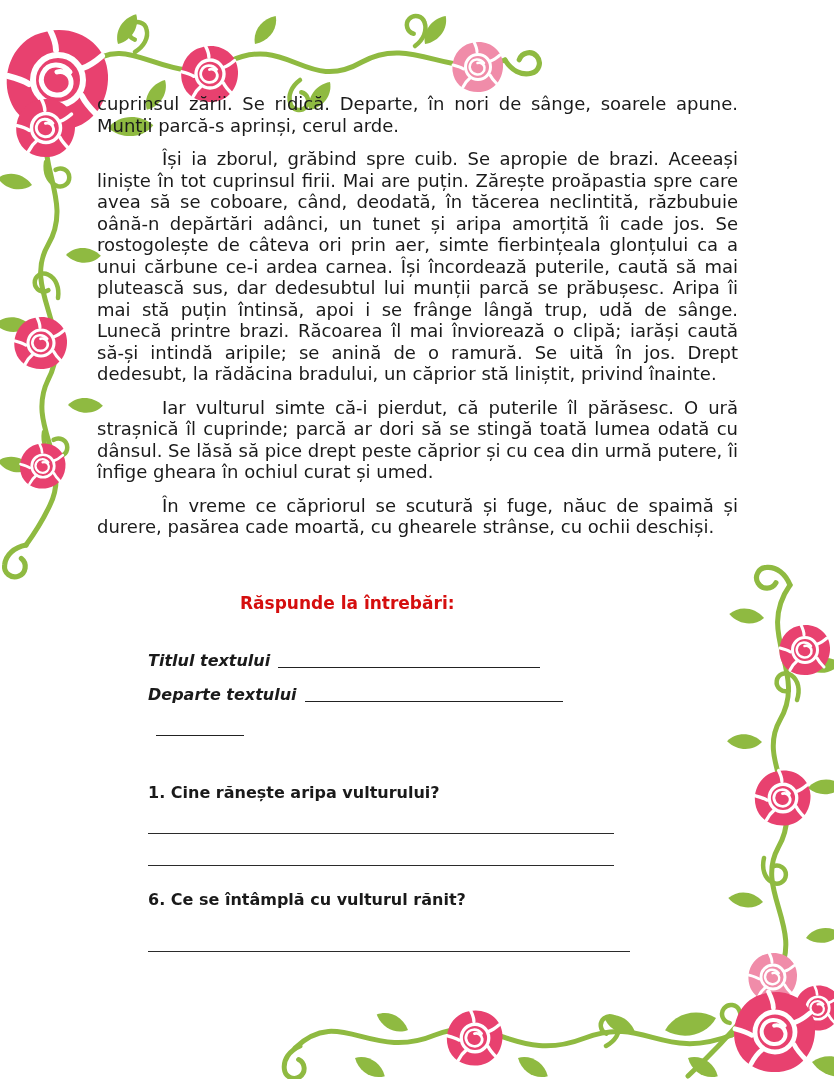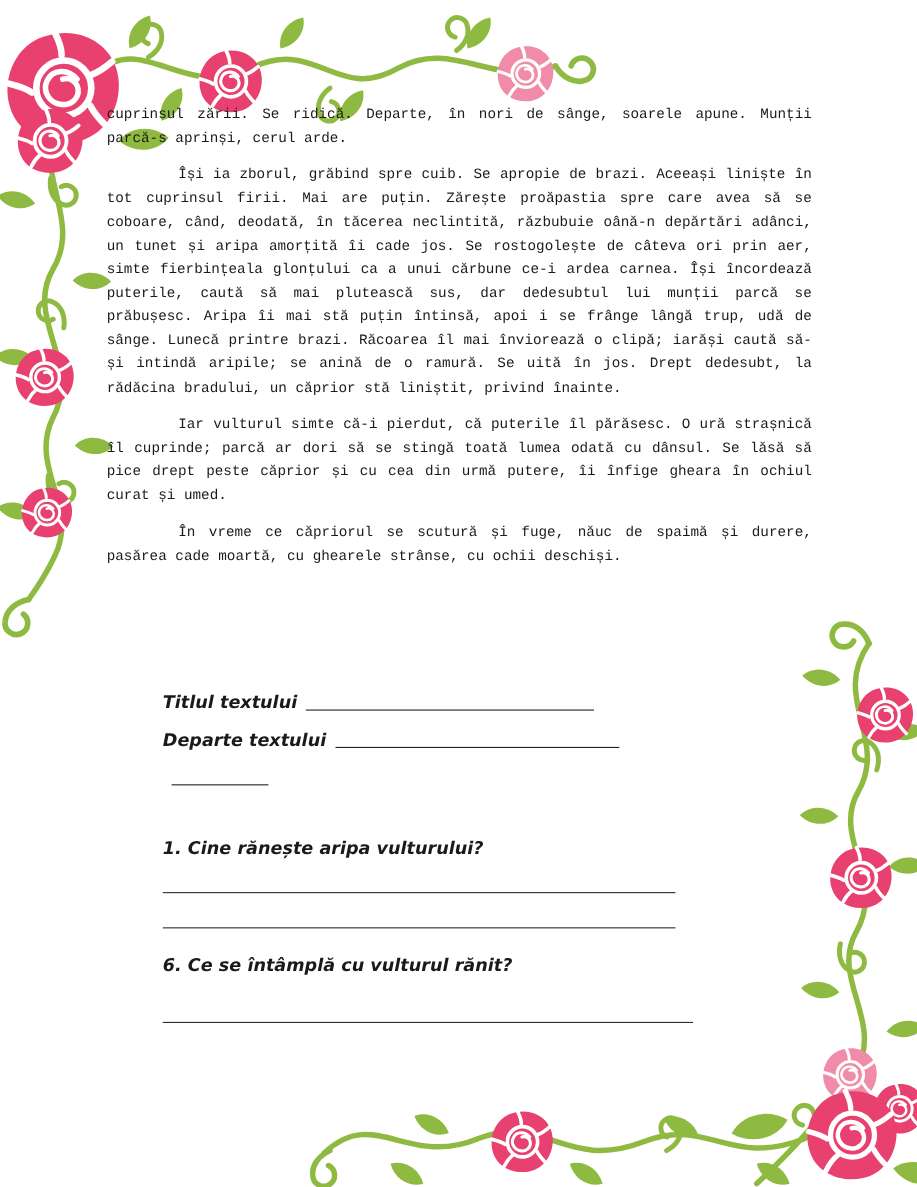--- a/index.html
+++ b/index.html
@@ -17,42 +17,42 @@
     background:#ffffff;
     overflow:hidden;
     font-family:"DejaVu Sans","Liberation Sans",sans-serif;
     color:var(--ink);
   }
   .decor{position:absolute;inset:0;width:834px;height:1079px;pointer-events:none;}
   .vine{fill:none;stroke:var(--green);stroke-width:5;stroke-linecap:round;}
   
   .story{
     position:absolute;left:97px;top:93px;width:641px;
-    font-size:13px;line-height:21.5px;text-align:justify;font-family:Liberation Mono, monospace;
+    font-size:18px;line-height:21.5px;text-align:justify;
   }
   .story p{margin:0 0 12px 0;text-indent:65px;}
   .story p.no-indent{text-indent:0;}
   
   .qa{position:absolute;left:148px;top:592px;width:560px;}
   .qa-heading{
     margin:0 0 0 92px;
     font-size:17px;font-weight:bold;color:var(--red);
     line-height:22px;
   }
   .fields{margin-top:36px;font-style:italic;}
   .field{margin-bottom:12px;font-size:16px;font-weight:bold;line-height:22px;white-space:nowrap;}
   .blank{
     display:inline-block;height:16px;margin-left:8px;
     border-bottom:1.6px solid #222;transform:translateY(2px);
   }
   .w-title{width:262px;}
   .w-author{width:258px;}
   .w-chars{width:312px;}
   .w-count{width:88px;}
-  .q-label{margin:42px 0 0 0;font-size:16px;font-weight:bold;line-height:22px;font-style:italic;}
+  .q-label{margin:42px 0 0 0;font-size:16px;font-weight:bold;line-height:22px;}
   .q-label.q2{margin-top:23px;}
   .answer-line{
     width:466px;height:0;margin-top:31px;
     border-bottom:1.6px solid #2b2b2b;
   }
   .answer-line.first{margin-top:29px;}
   .answer-line.last{width:482px;margin-top:40px;}
 </style>
 </head>
 <body>
@@ -157,20 +157,21 @@
   </svg>
 
   <main class="story">
     <p class="no-indent">cuprinsul zării. Se ridică. Departe, în nori de sânge, soarele apune. Munții parcă-s aprinși, cerul arde.</p>
     <p>Își ia zborul, grăbind spre cuib. Se apropie de brazi. Aceeași liniște în tot cuprinsul firii. Mai are puțin. Zărește proăpastia spre care avea să se coboare, când, deodată, în tăcerea neclintită, răzbubuie oână-n depărtări adânci, un tunet și aripa amorțită îi cade jos. Se rostogolește de câteva ori prin aer, simte fierbințeala glonțului ca a unui cărbune ce-i ardea carnea. Își încordează puterile, caută să mai plutească sus, dar dedesubtul lui munții parcă se prăbușesc. Aripa îi mai stă puțin întinsă, apoi i se frânge lângă trup, udă de sânge. Lunecă printre brazi. Răcoarea îl mai înviorează o clipă; iarăși caută să-și intindă aripile; se anină de o ramură. Se uită în jos. Drept dedesubt, la rădăcina bradului, un căprior stă liniștit, privind înainte.</p>
     <p>Iar vulturul simte că-i pierdut, că puterile îl părăsesc. O ură strașnică îl cuprinde; parcă ar dori să se stingă toată lumea odată cu dânsul. Se lăsă să pice drept peste căprior și cu cea din urmă putere, îi înfige gheara în ochiul curat și umed.</p>
     <p>În vreme ce căpriorul se scutură și fuge, năuc de spaimă și durere, pasărea cade moartă, cu ghearele strânse, cu ochii deschiși.</p>
   </main>
 
   <section class="qa">
+    <h2 class="qa-heading">Răspunde la întrebări:</h2>
 
     <div class="fields">
       <div class="field">
         <span>Titlul textului</span><span class="blank w-title"></span>
       </div>
       <div class="field">
         <span>Departe textului</span><span class="blank w-author"></span>
       </div>
       <div class="field">
         <span class="blank w-count"></span>

